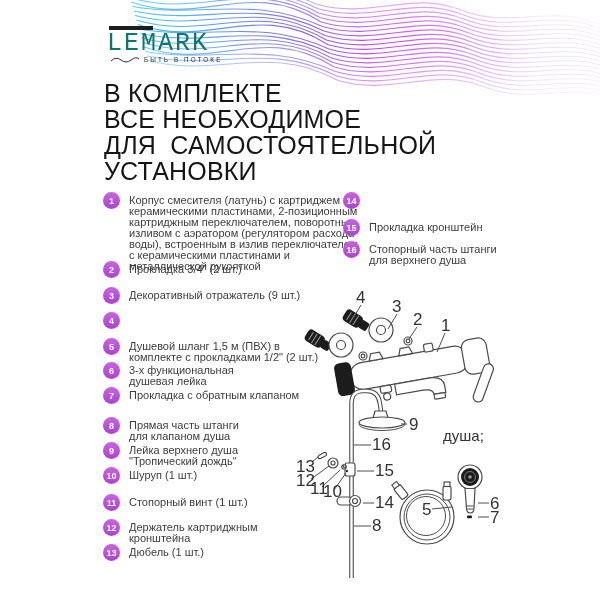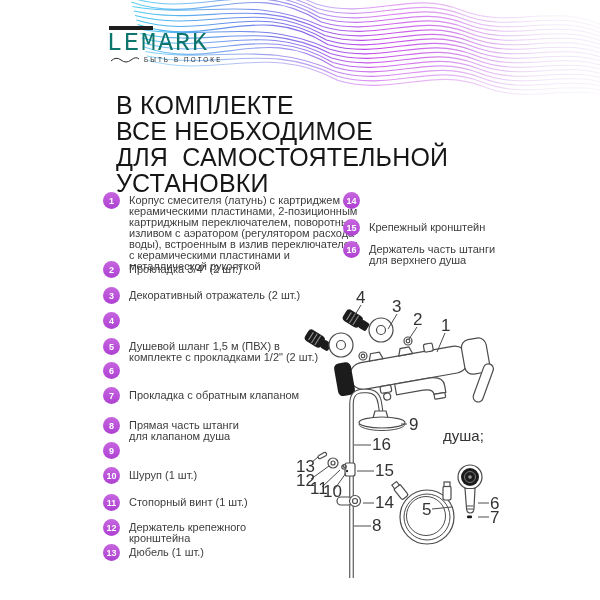--- a/index.html
+++ b/index.html
@@ -8,21 +8,21 @@
   
   #wavesvg{position:absolute;left:0;top:0;}
   .wv{fill:none;stroke:url(#wgrad);stroke-width:1.1;}
   
   .logo{position:absolute;left:107px;top:26px;width:120px;}
   .logo-bar{width:44px;height:3.5px;background:#1d1d1d;margin:0 0 1px 2px;}
   .logo-text{font-size:25px;letter-spacing:2px;color:#0f766e;line-height:26px;font-family:Liberation Mono, monospace;}
   .logo-sub{display:flex;align-items:center;gap:4px;padding-left:3px;margin-top:-1px;}
   .logo-sub span{font-size:6.3px;letter-spacing:2.1px;color:#2b2b2b;}
   
-  .title{position:absolute;left:104px;top:80px;margin:12px;font-weight:400;
+  .title{position:absolute;left:104px;top:80px;margin:0;font-weight:400;
          font-size:25px;line-height:26px;letter-spacing:0.2px;color:var(--title_text);
          white-space:pre-wrap;}
   
   .row{position:absolute;display:flex;gap:9px;align-items:flex-start;}
   .badge{flex:none;width:17px;height:17px;border-radius:50%;
          background:linear-gradient(180deg,var(--badge_light),var(--badge_dark));
          color:#fff;font-size:9px;font-weight:bold;
          display:flex;align-items:center;justify-content:center;}
   .itext{font-size:11px;line-height:11px;color:var(--body_text);white-space:pre-wrap;padding-top:2.5px;}
   
@@ -102,73 +102,77 @@
 воды), встроенным в излив переключателем
 с керамическими пластинами и
 металлической рукояткой</span>
   </div>
   <div class="row" style="left:103px;top:261px">
     <span class="badge">2</span>
     <span class="itext">Прокладка 3/4" (2 шт.)</span>
   </div>
   <div class="row" style="left:103px;top:287px">
     <span class="badge">3</span>
-    <span class="itext">Декоративный отражатель (2 шт.)</span>
+    <span class="itext">Декоративный отражатель (9 шт.)</span>
   </div>
   <div class="row" style="left:103px;top:312px">
     <span class="badge">4</span>
   </div>
   <div class="row" style="left:103px;top:338px">
     <span class="badge">5</span>
     <span class="itext">Душевой шланг 1,5 м (ПВХ) в
 комплекте с прокладками 1/2" (2 шт.)</span>
   </div>
   <div class="row" style="left:103px;top:362px">
     <span class="badge">6</span>
+    <span class="itext">3-х функциональная
+душевая лейка</span>
   </div>
   <div class="row" style="left:103px;top:387px">
     <span class="badge">7</span>
     <span class="itext">Прокладка с обратным клапаном</span>
   </div>
   <div class="row" style="left:103px;top:417px">
     <span class="badge">8</span>
     <span class="itext">Прямая часть штанги
 для клапаном душа</span>
   </div>
   <div class="row" style="left:103px;top:442px">
     <span class="badge">9</span>
+    <span class="itext">Лейка верхнего душа
+"Тропический дождь"</span>
   </div>
   <div class="row" style="left:103px;top:467px">
     <span class="badge">10</span>
     <span class="itext">Шуруп (1 шт.)</span>
   </div>
   <div class="row" style="left:103px;top:494px">
     <span class="badge">11</span>
     <span class="itext">Стопорный винт (1 шт.)</span>
   </div>
   <div class="row" style="left:103px;top:519px">
     <span class="badge">12</span>
-    <span class="itext">Держатель крепежного
+    <span class="itext">Держатель картриджным
 кронштейна</span>
   </div>
   <div class="row" style="left:103px;top:544px">
     <span class="badge">13</span>
     <span class="itext">Дюбель (1 шт.)</span>
   </div>
 
   <div class="row" style="left:343px;top:192px">
     <span class="badge">14</span>
   </div>
   <div class="row" style="left:343px;top:219px">
     <span class="badge">15</span>
-    <span class="itext">Крепежный кронштейн</span>
+    <span class="itext">Прокладка кронштейн</span>
   </div>
   <div class="row" style="left:343px;top:241px">
     <span class="badge">16</span>
-    <span class="itext">Держатель часть штанги
+    <span class="itext">Стопорный часть штанги
 для верхнего душа</span>
   </div>
 
   <svg id="diagram" width="600" height="600" viewBox="0 0 600 600">
 
     <g>
       <g transform="rotate(32 318 340)">
         <rect class="dark" x="305" y="334" width="19" height="13" rx="4"></rect>
         <rect class="dark" x="323" y="336" width="9" height="9" rx="2"></rect>
         <line x1="310" y1="336" x2="310" y2="345" stroke="#999" stroke-width="1"></line>

